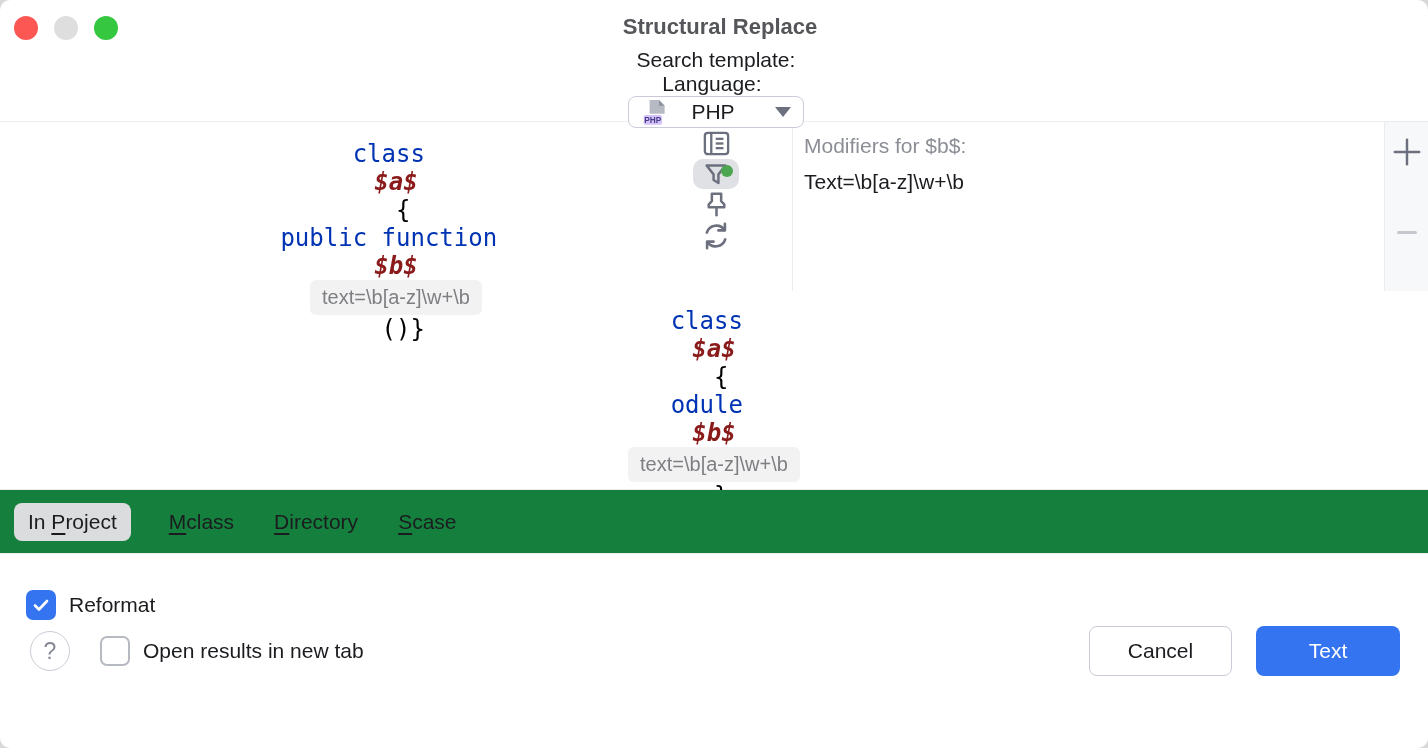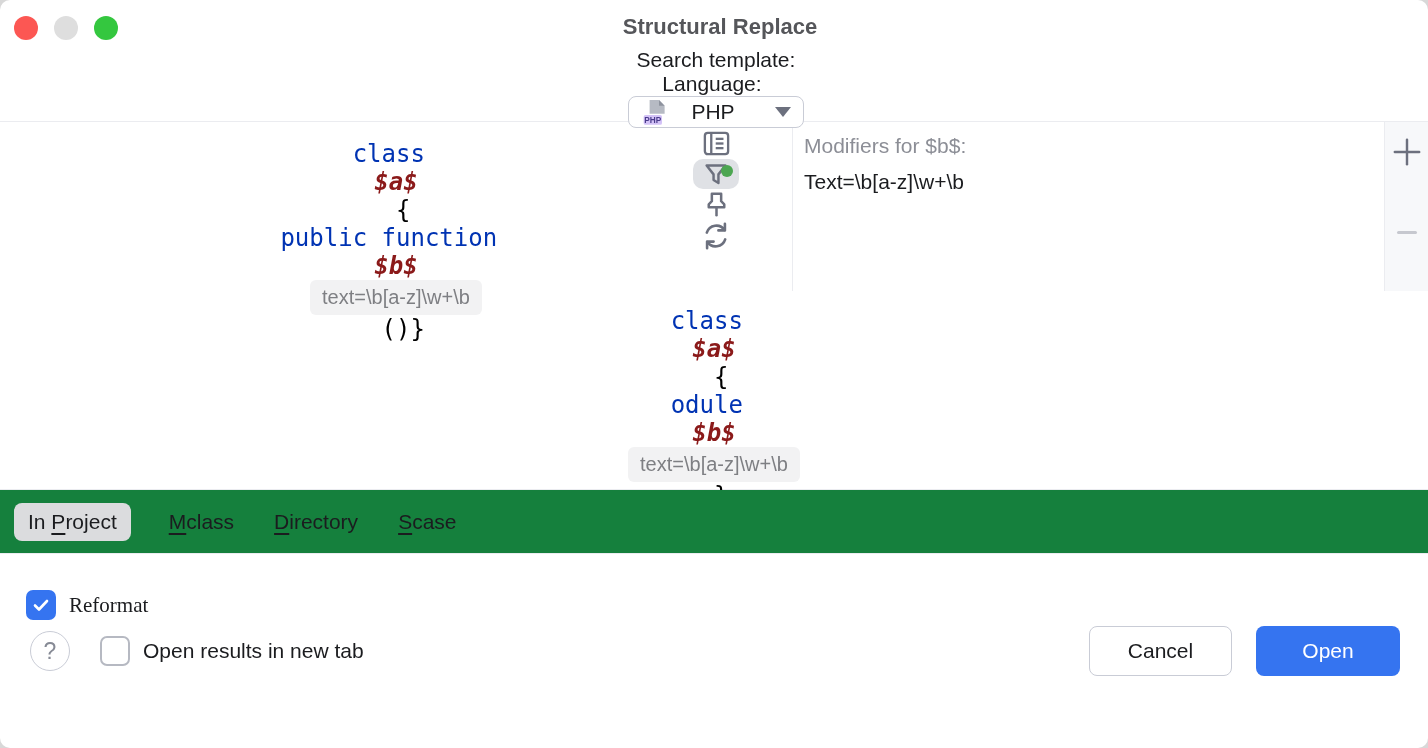--- a/index.html
+++ b/index.html
@@ -65,21 +65,21 @@
                 display:flex; flex-direction:column; align-items:center; padding-top:14px; }
   .strip-btn { width:32px; height:32px; display:flex; align-items:center; justify-content:center; }
   .strip-btn.minus { margin-top:48px; }
   .minus-bar { width:20px; height:3px; background:#c6c8cf; border-radius:2px; }
 
   
   .band { background:#f6f7f8; border-bottom:1px solid #ebecf0; flex:none;
           display:flex; align-items:center; padding-left:18px; }
   .replace-band { height:96px; }
   .replace-editor { height:199px; flex:none; border-bottom:1px solid #ebecf0; padding:16px; }
-  .reformat-row { margin:80px 0 4px 10px;font-family:Liberation Serif, serif; }
+  .reformat-row { margin:80px 0 4px 10px; }
 
   
   .scope-band { height:64px; background:#15803d; border-bottom:1px solid #ebecf0; flex:none;
                 display:flex; align-items:center; padding-left:14px; gap:36px; }
   .scope-tab { font-size:21px; cursor:default; padding:7px 2px; }
   .scope-tab.selected { background:#dbdcde; border-radius:8px; padding:7px 14px; }
   .mnemonic { text-decoration:underline; text-underline-offset:4px; text-decoration-skip-ink:none; }
 
   
   .footer { flex:1; display:flex; align-items:center; padding:0 28px 0 30px; }
@@ -228,16 +228,16 @@
   <div class="footer">
     <div class="help-btn">
       <span>?</span>
     </div>
     <span class="cb-row">
       <span class="checkbox unchecked"></span>
       <span class="cb-label">Open results in new tab</span>
     </span>
     <span class="spacer"></span>
     <div class="btn cancel">Cancel</div>
-    <div class="btn find">Open</div>
+    <div class="btn find">Text</div>
   </div>
 
 </div>
 
 </body></html>

